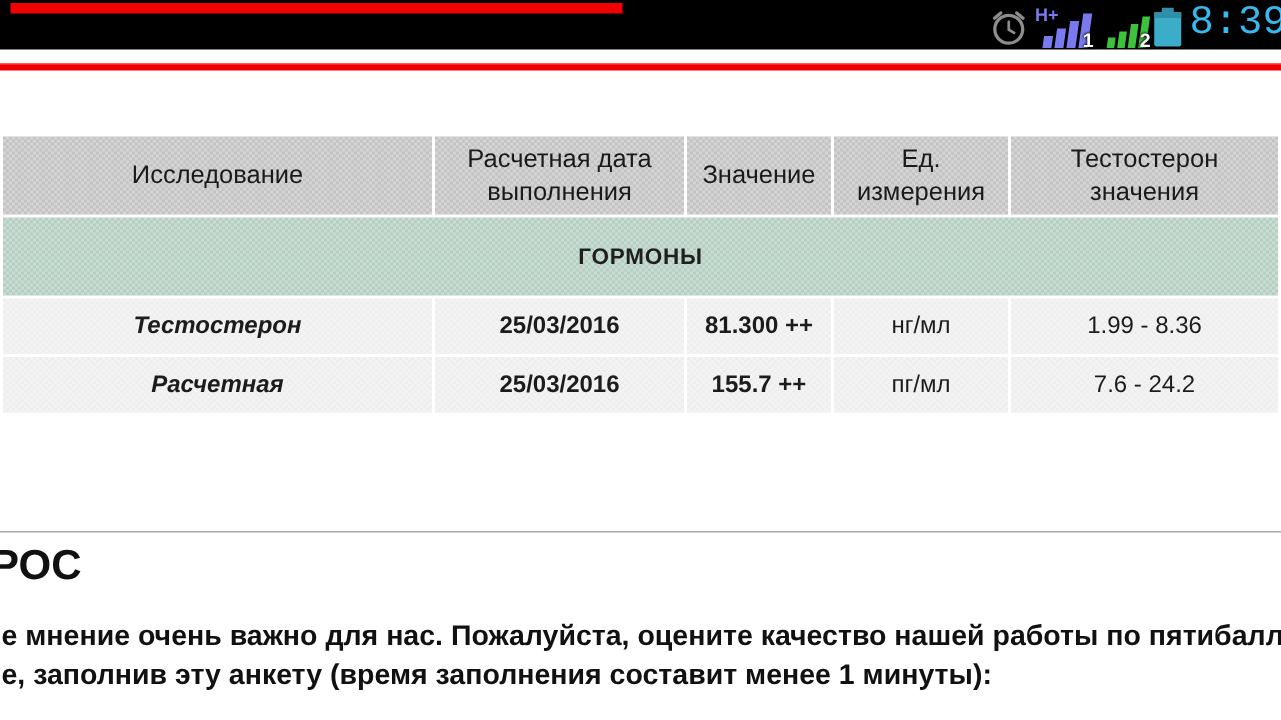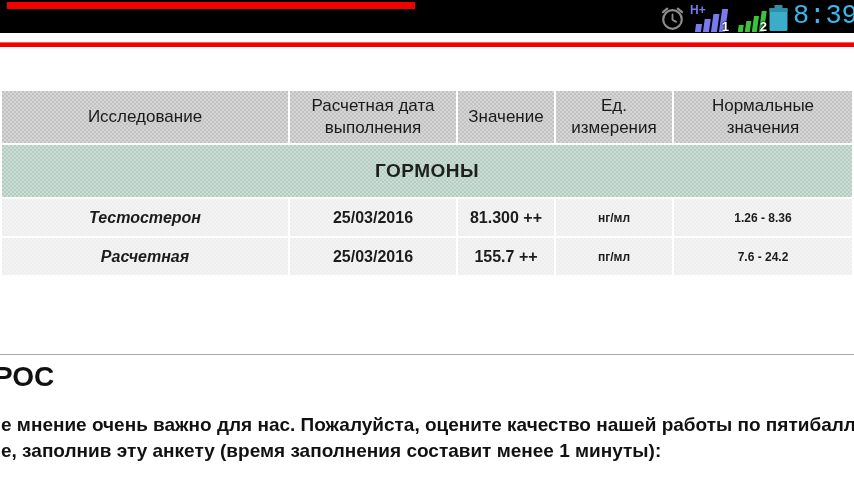--- a/index.html
+++ b/index.html
@@ -78,29 +78,29 @@
     background-size: 4px 4px;
   }
   .results-table th {
     background-color: var(--header-bg, #c3c3c3);
     font-weight: 400; height: 52px;
     font-size: 17px; color: #1a1a1a; line-height: 22px;
   }
   .group-row td {
     background-color: var(--group-bg, #b4cfc2);
     height: 52px;
-    font-weight: bold; font-size: 19px; letter-spacing: .5px;
+    font-weight: bold; font-size: 15px; letter-spacing: .5px;
     color: #1f1f1f;
   }
   .data-row td { background-color: var(--row-bg, #eeeeee); }
   .data-row { height: 37px; }
   .data-row.tall { height: 52px; }
   td.c-name, td.c-date, td.c-value { font-weight: bold; font-size: 16px; }
   td.c-name { line-height: 19px; font-style: italic; }
-  td.c-unit, td.c-normal { font-weight: 700; font-size: 12px; }
+  td.c-unit, td.c-normal { font-weight: 400; font-size: 16px; }
 
   
   .section-divider {
     position: absolute; left: 0; top: 354px;
     width: 854px; height: 0;
     border-top: 1px solid #aaaaaa;
   }
   .survey-title {
     position: absolute; left: -6px; top: 361px;
     font-size: 28px; font-weight: bold; color: #111;
@@ -173,33 +173,33 @@
       <col style="width:96px">
       <col style="width:116px">
       <col style="width:178px">
   </colgroup>
   <thead>
     <tr>
       <th class="checker">Исследование</th>
       <th class="checker">Расчетная дата выполнения</th>
       <th class="checker">Значение</th>
       <th class="checker">Ед. измерения</th>
-      <th class="checker">Нормальные значения</th>
+      <th class="checker">Тестостерон значения</th>
     </tr>
   </thead>
   <tbody>
     <tr class="group-row">
       <td colspan="5" class="checker">ГОРМОНЫ</td>
     </tr>
     <tr class="data-row">
       <td class="c-name checker">Тестостерон</td>
       <td class="c-date checker">25/03/2016</td>
       <td class="c-value checker">81.300 ++</td>
       <td class="c-unit checker">нг/мл</td>
-      <td class="c-normal checker">1.26 - 8.36</td>
+      <td class="c-normal checker">1.99 - 8.36</td>
     </tr>
     <tr class="data-row">
       <td class="c-name checker">Расчетная</td>
       <td class="c-date checker">25/03/2016</td>
       <td class="c-value checker">155.7 ++</td>
       <td class="c-unit checker">пг/мл</td>
       <td class="c-normal checker">7.6 - 24.2</td>
     </tr>
   </tbody>
 </table>

